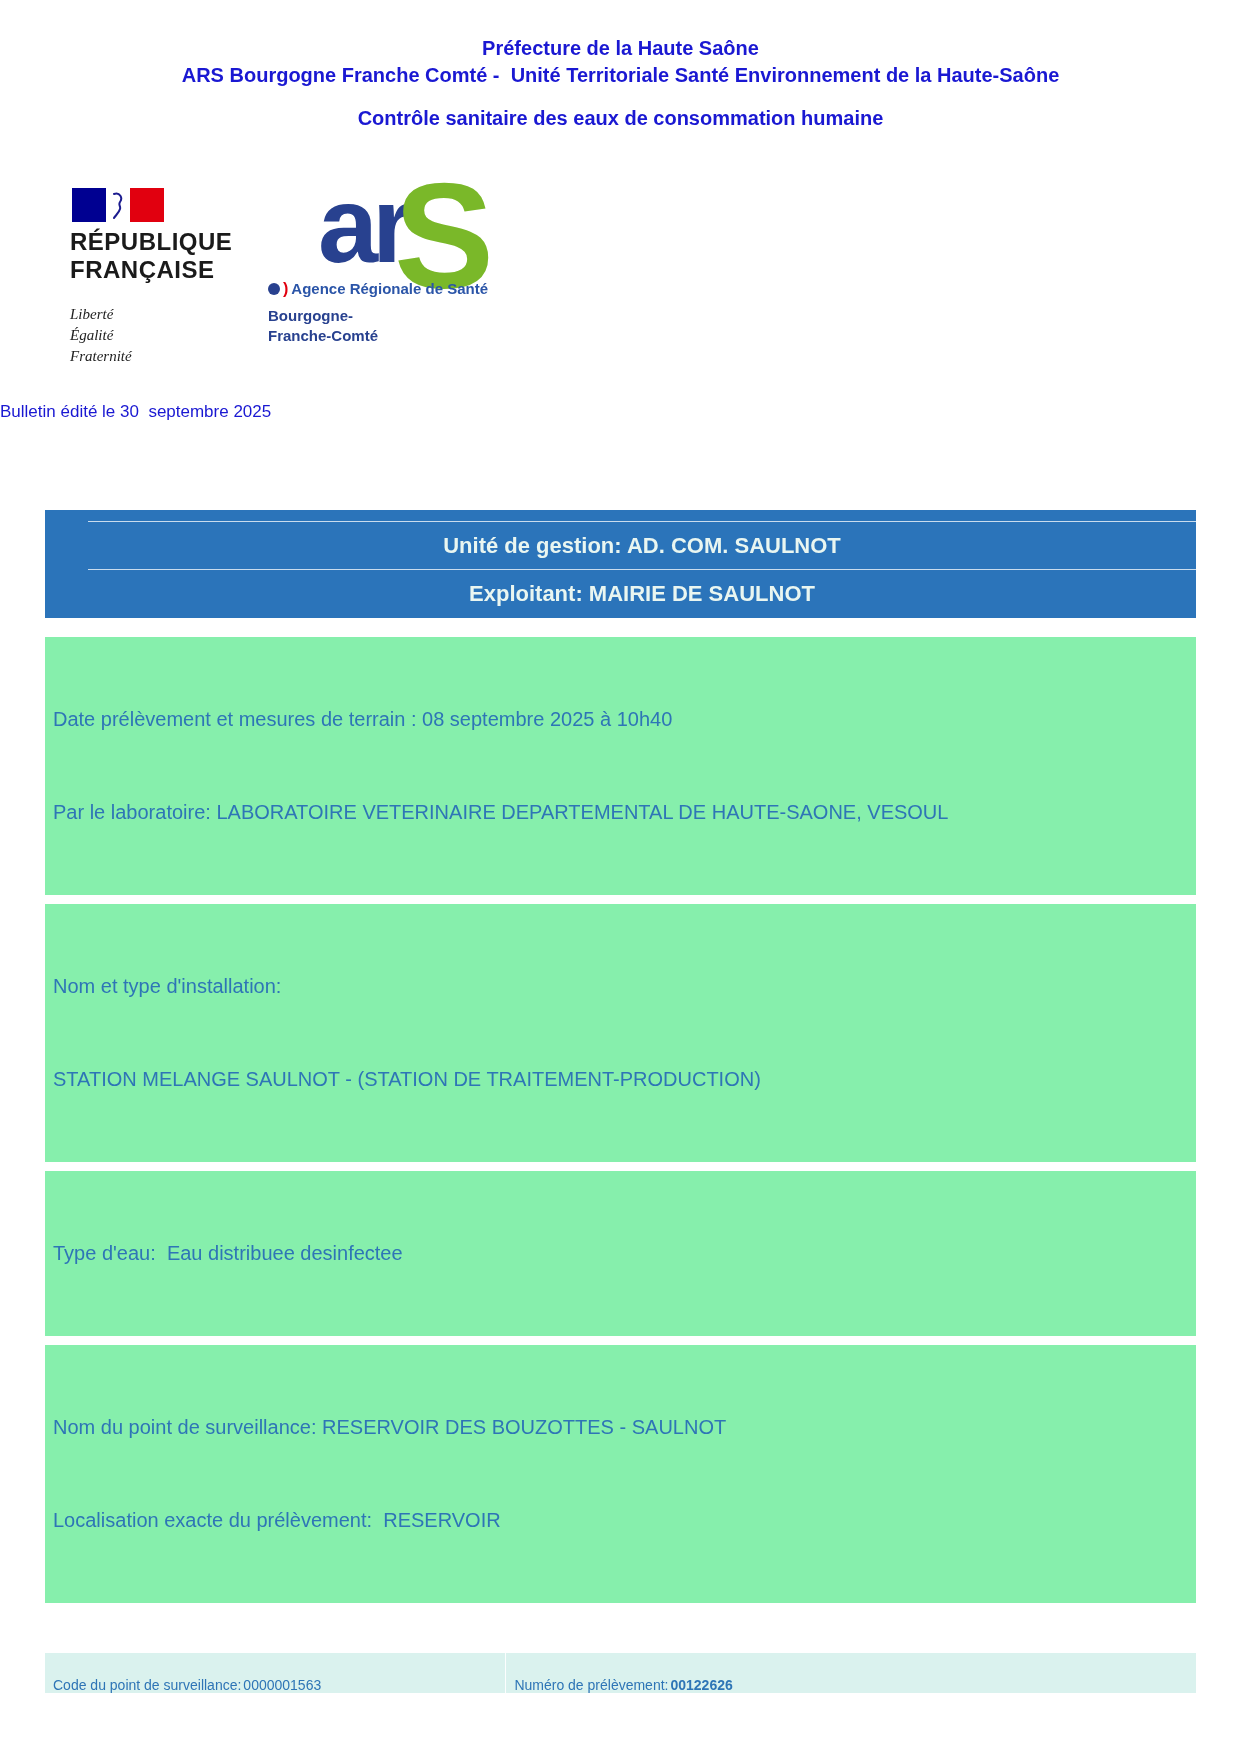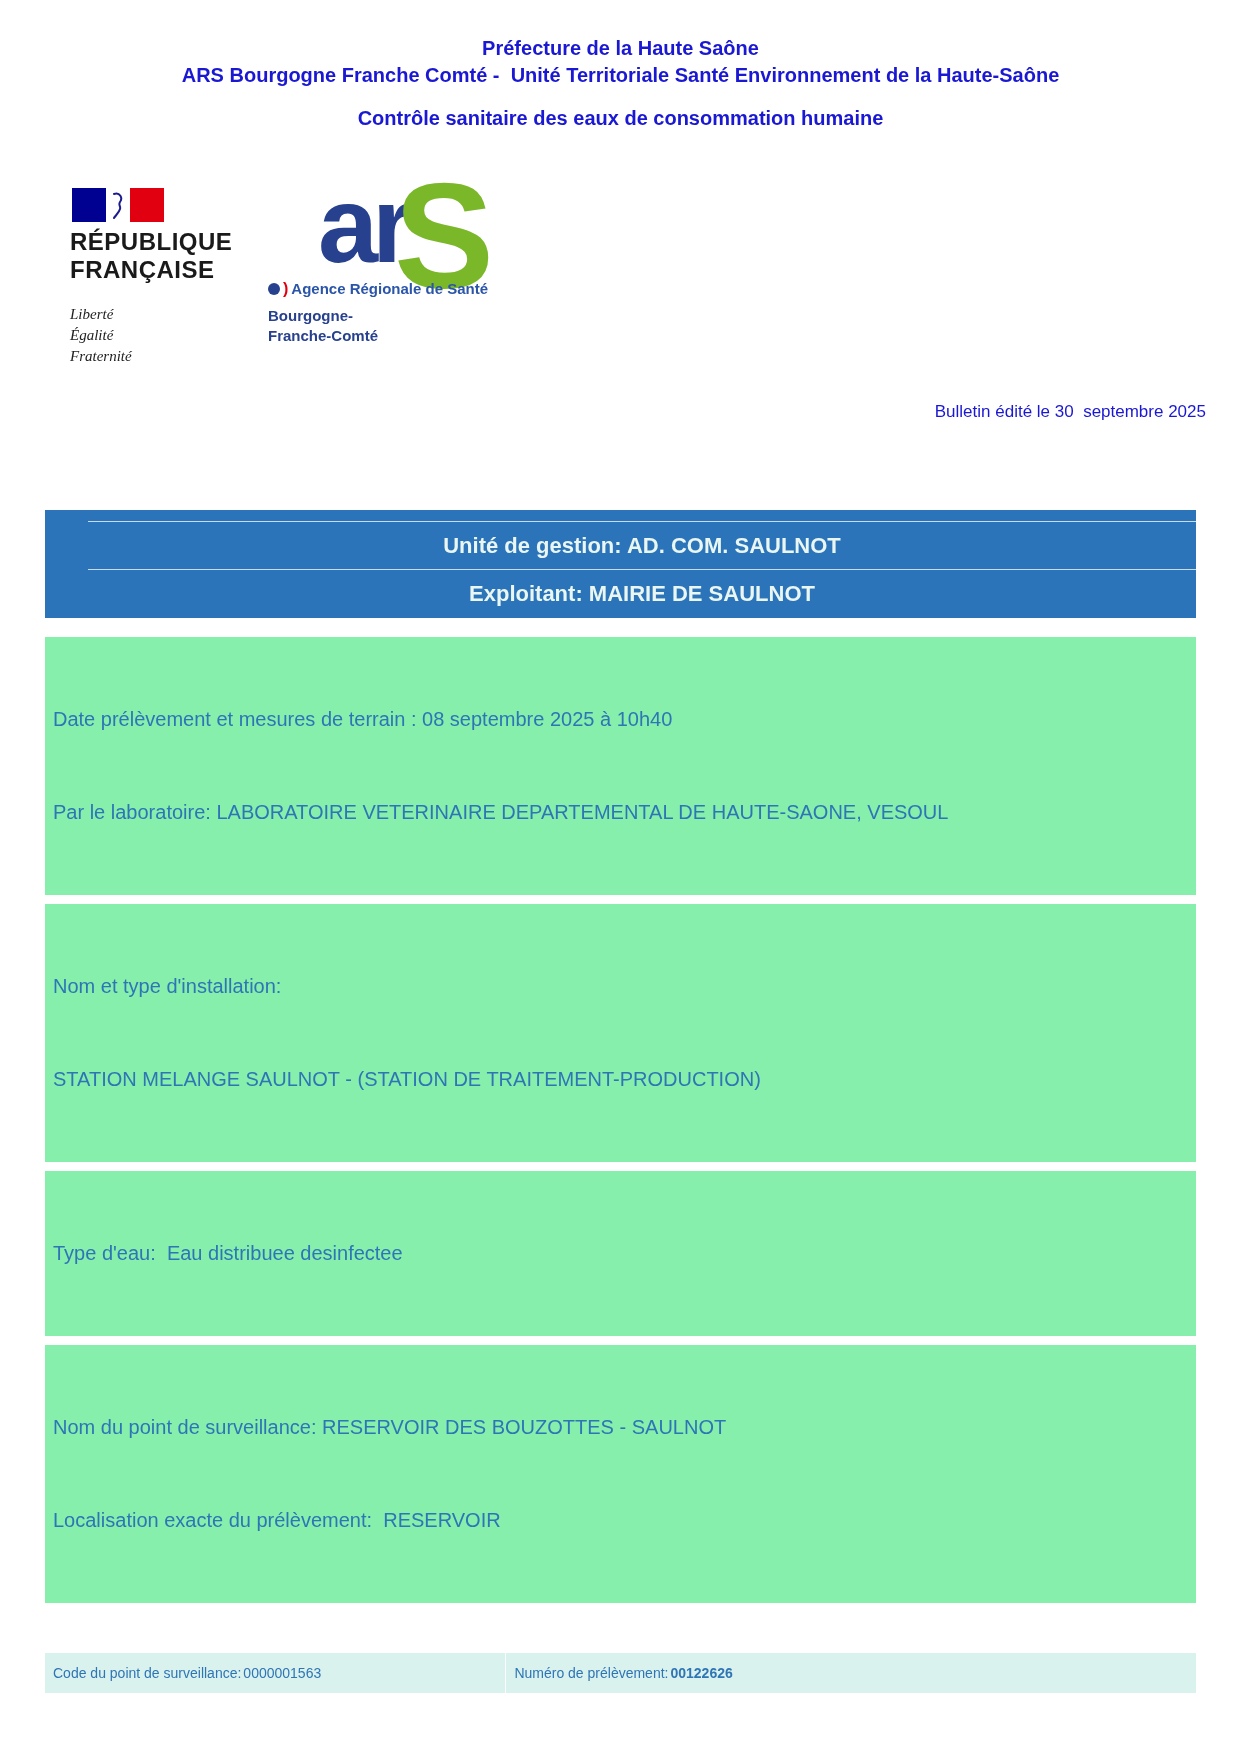--- a/index.html
+++ b/index.html
@@ -44,21 +44,21 @@
     font-size:150px; font-weight:bold; color:#7AB829;
   }
   .ars-tagline { position:absolute; top:92px; left:-14px; display:flex; align-items:center; gap:3px; white-space:nowrap; }
   .ars-dot { width:12px; height:12px; border-radius:50%; background:#28418F; display:inline-block; }
   .ars-crescent { color:#E1000F; font-weight:bold; font-size:16px; line-height:12px; }
   .ars-tagline .txt { color:#2B55A8; font-weight:bold; font-size:15px; }
   .ars-region { position:absolute; top:118px; left:-14px; color:#28418F; font-size:15px; line-height:20px; font-weight:bold; }
 
   
   .bulletin-date {
-    margin-top:36px; text-align:right; padding-right:35px;
+    margin-top:36px; text-align:left; padding-right:35px;
     color:#1A18D2; font-size:17px; white-space:pre-wrap;
   }
 
   
   .banner { margin:88px 45px 0 45px; background:#2B74BA;padding-left:43px; }
   .banner .strip { height:12px; border-bottom:1px solid rgba(255,255,255,0.75); }
   .banner .row {
     height:48px; display:flex; align-items:center; justify-content:center;
     color:#E9F6F1; font-weight:bold; font-size:22px; white-space:pre-wrap;
   }
@@ -69,21 +69,21 @@
   .info .row {
     background:#86efac; color:#2E75B6; font-size:20px; line-height:31px;
     padding:5px 8px; margin-bottom:9px; white-space:pre-wrap;
   }
 
   
   .codes {
     margin:50px 45px 0 45px; background:#DAF2EE; height:40px;
     display:flex; align-items:center; font-size:14px; color:#2E75B6;
   }
-  .codes .cell { display:flex; align-items:center; padding:0 8px; white-space:pre-wrap; height:100%; }
+  .codes .cell { display:flex; align-items:flex-end; padding:0 8px; white-space:pre-wrap; height:100%; }
   .codes .cell .val { margin-left:2px; }
   .codes .c1 { width:40%; }
   .codes .c2 { width:29%; border-left:1px solid rgba(255,255,255,0.9); }
   .codes .c3 { width:31%; border-left:1px solid rgba(255,255,255,0.9); }
   .codes .bold { font-weight:bold; }
 </style>
 </head>
 <body>
 
 <div class="page">

